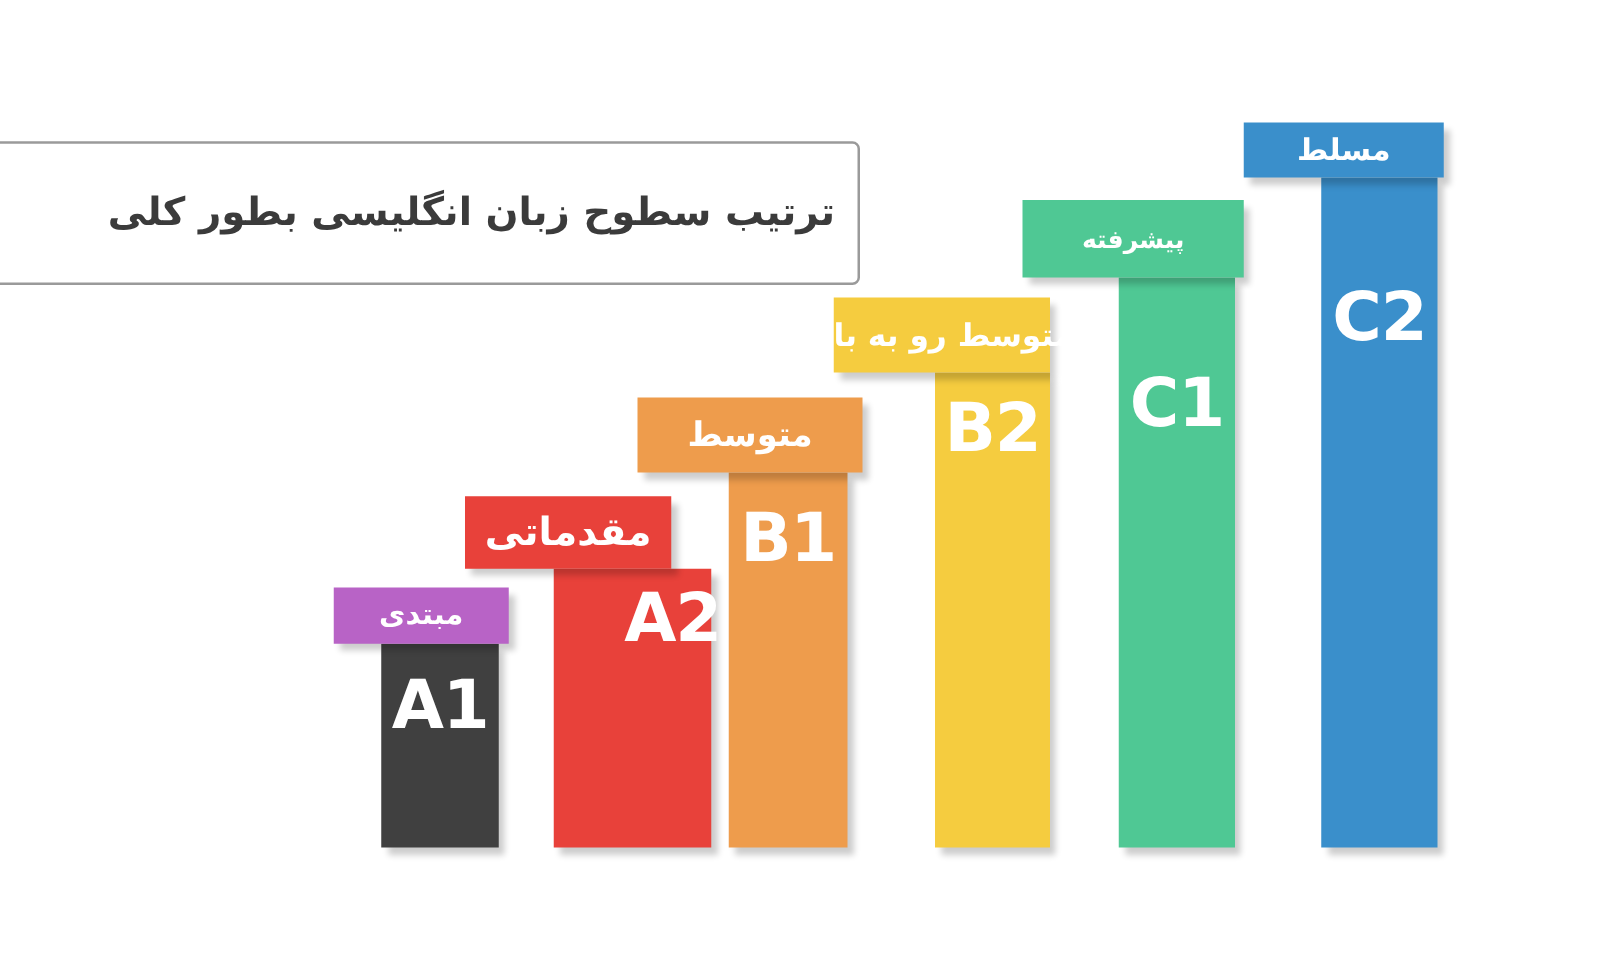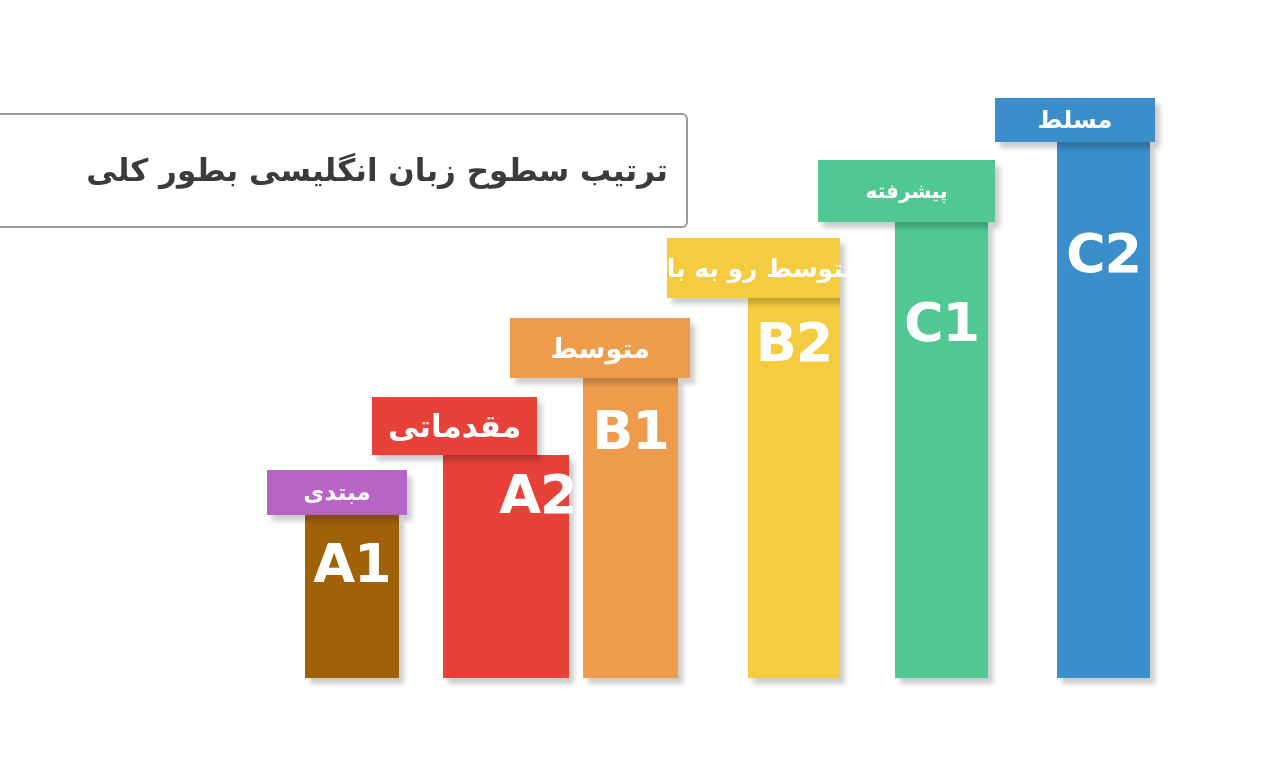--- a/index.html
+++ b/index.html
@@ -90,21 +90,21 @@
 <body>
 
 <div id="canvas">
 
   <div class="title-box">
     <span class="title-text">ترتیب سطوح زبان انگلیسی بطور کلی</span>
   </div>
 
   <div id="bars-layer">
       <div class="bar-group">
-        <div class="bar" style="left: 305px; top: 515px; width: 94px; height: 163px; background: #a16207;">
+        <div class="bar" style="left: 305px; top: 515px; width: 94px; height: 163px; background: #404040;">
           <span class="bar-letter" style="top: 22px;">A1</span>
         </div>
         <div class="tab" style="left: 267px; top: 470px; width: 140px; height: 45px; background: rgb(184, 99, 198);">
           <span class="tab-label" style="font-size: 23px;">مبتدی</span>
         </div>
       </div>
       <div class="bar-group">
         <div class="bar" style="left: 443px; top: 455px; width: 94px; height: 223px; background: rgb(232, 65, 58); padding-left: 32px;">
           <span class="bar-letter" style="top: 13px;">A2</span>
         </div>

